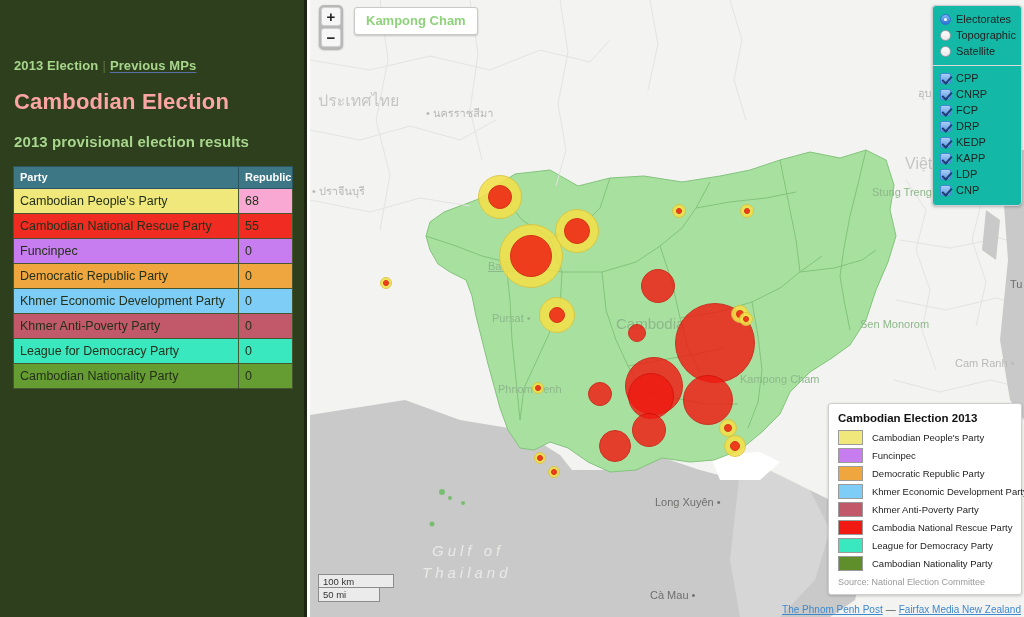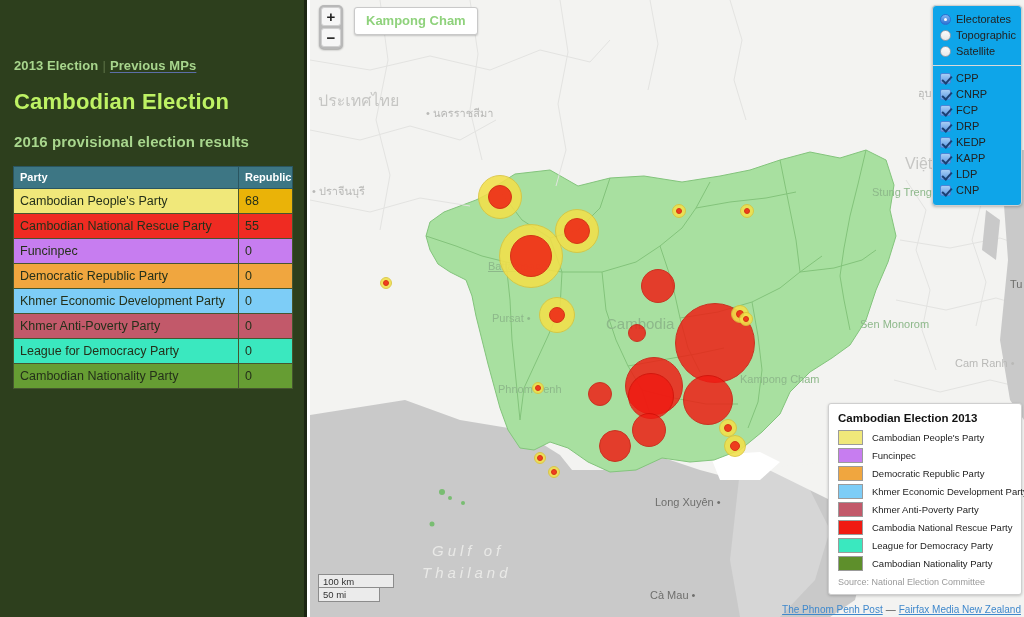--- a/index.html
+++ b/index.html
@@ -32,21 +32,21 @@
   #nav .nav-link.current { text-decoration: none; }
   #nav .nav-link.linked {
     text-decoration: underline;
     text-decoration-color: #5b6ea8;
     text-underline-offset: 2px;
   }
   #nav .nav-sep { color: #5c7246; padding: 0 4px; font-weight: normal; }
   h1#page-title {
     margin: 16px 0 0 14px;
     font-size: 22px; font-weight: bold;
-    color: #bef264; letter-spacing: .2px;
+    color: #fca5a5; letter-spacing: .2px;
   }
   h2#page-subtitle {
     margin: 18px 0 0 14px;
     font-size: 15px; font-weight: bold;
     color: #a8d68d; letter-spacing: .1px;
   }
 
   
   #results-table {
     margin: 16px 0 0 13px;
@@ -148,21 +148,21 @@
     padding: 5px 11px 6px 11px;
     font-size: 13px; font-weight: bold;
     color: #8fd27c;
     box-shadow: 0 1px 2px rgba(0,0,0,.2);
   }
 
   
   #layer-panel {
     position: absolute; right: 2px; top: 5px;
     width: 90px;
-    background: #0ea5e9;
+    background: #14b8a6;
     border: 1px solid #cfcfcf;
     border-radius: 4px;
     box-shadow: 0 1px 3px rgba(0,0,0,.25);
     padding: 5px 0 4px 0;
     font-size: 11px; color: #222;
   }
   #layer-panel .grp { padding: 0 0 3px 7px; }
   #layer-panel .divider {
     height: 1px; background: #dadada; margin: 3px 0 4px 0;
   }
@@ -273,33 +273,33 @@
 
 <div id="app">
 
   <div id="sidebar">
 
     <div id="nav">
       <a href="#" class="nav-link current">2013 Election</a><span class="nav-sep">|</span><a href="#" class="nav-link linked">Previous MPs</a>
     </div>
 
     <h1 id="page-title">Cambodian Election</h1>
-    <h2 id="page-subtitle">2016 provisional election results</h2>
+    <h2 id="page-subtitle">2013 provisional election results</h2>
 
     <table id="results-table">
       <thead>
         <tr>
           <th class="col-party">Party</th>
           <th class="col-elected">Republic</th>
         </tr>
       </thead>
       <tbody id="results-body">
           <tr>
             <td style="background: rgb(240, 232, 122);">Cambodian People's Party</td>
-            <td style="background: #eab308;">68</td>
+            <td style="background: #f9a8d4;">68</td>
           </tr>
           <tr>
             <td style="background: rgb(239, 43, 34);">Cambodian National Rescue Party</td>
             <td style="background: rgb(239, 43, 34);">55</td>
           </tr>
           <tr>
             <td style="background: rgb(199, 125, 240);">Funcinpec</td>
             <td style="background: rgb(199, 125, 240);">0</td>
           </tr>
           <tr>
@@ -392,21 +392,21 @@
         <circle cx="122" cy="524" r="2.5"></circle>
       </g>
     </svg>
 
     <div id="map-labels">
         <div class="map-label country" style="left: 8px; top: 88px;">ประเทศไทย</div>
         <div class="map-label " style="left: 116px; top: 104px;">• นครราชสีมา</div>
         <div class="map-label " style="left: 608px; top: 84px;">อุบลราชธานี</div>
         <div class="map-label " style="left: 2px; top: 182px;">• ปราจีนบุรี</div>
         <div class="map-label country" style="left: 595px; top: 155px;">Việt Nam</div>
-        <div class="map-label big green-lbl" style="left: 296px; top: 315px;">Cambodia</div>
+        <div class="map-label big green-lbl" style="left: 306px; top: 315px;">Cambodia</div>
         <div class="map-label green-lbl" style="left: 178px; top: 260px; text-decoration: underline;">Battambang</div>
         <div class="map-label green-lbl" style="left: 182px; top: 312px;">Pursat •</div>
         <div class="map-label green-lbl" style="left: 188px; top: 383px;">Phnom Penh</div>
         <div class="map-label green-lbl" style="left: 430px; top: 373px;">Kampong Cham</div>
         <div class="map-label green-lbl" style="left: 562px; top: 186px;">Stung Treng</div>
         <div class="map-label green-lbl" style="left: 550px; top: 318px;">Sen Monorom</div>
         <div class="map-label green-lbl" style="left: 578px; top: 430px;">Svay Rieng</div>
         <div class="map-label dark" style="left: 345px; top: 480px;">Long Xuyên •</div>
         <div class="map-label dark" style="left: 340px; top: 573px;">Cà Mau •</div>
         <div class="map-label " style="left: 645px; top: 357px;">Cam Ranh •</div>

